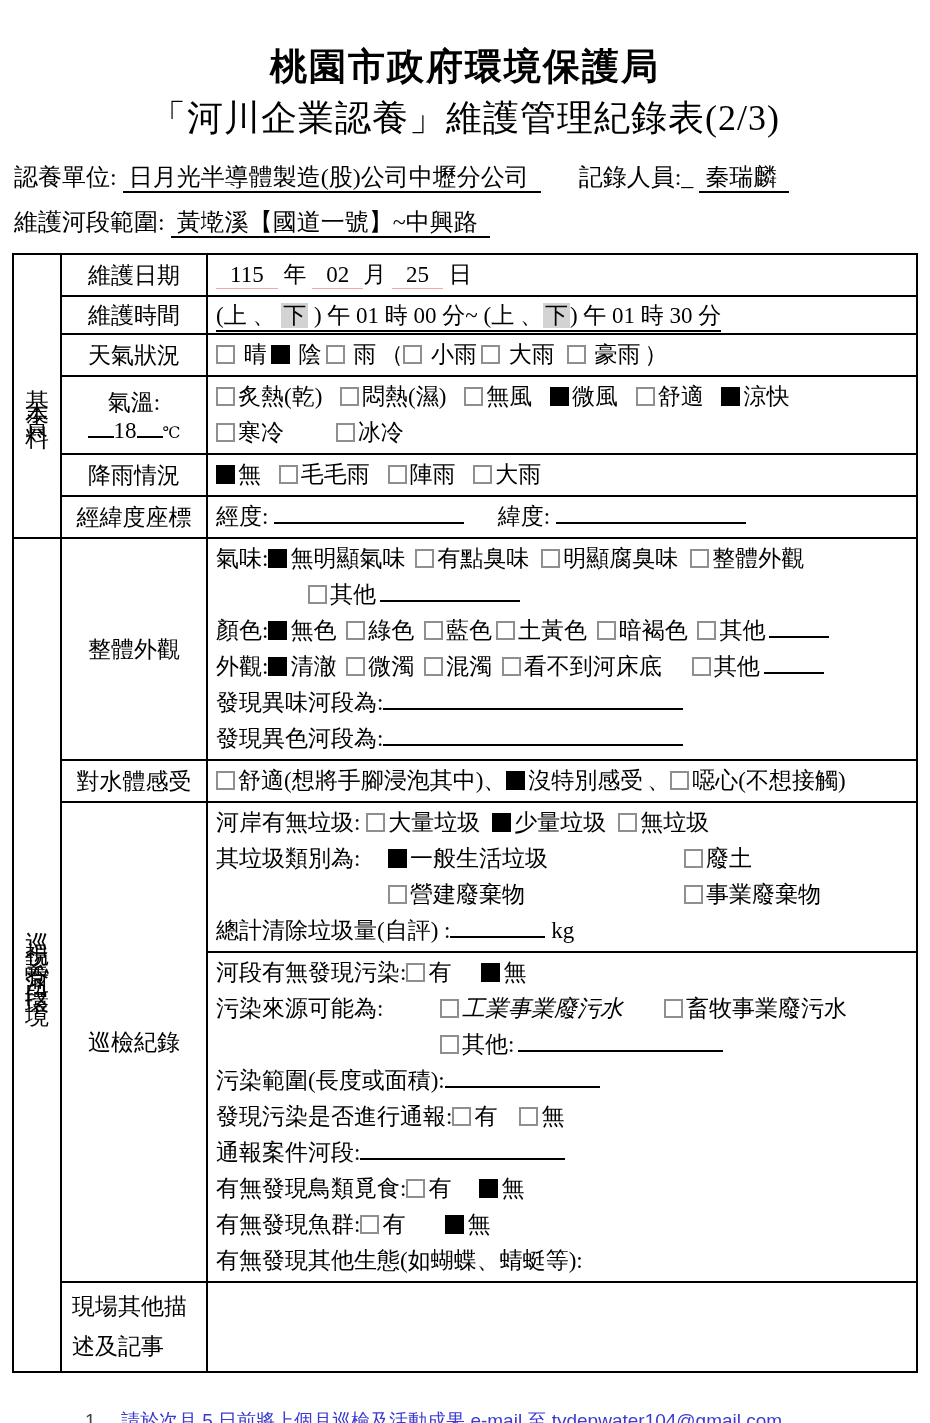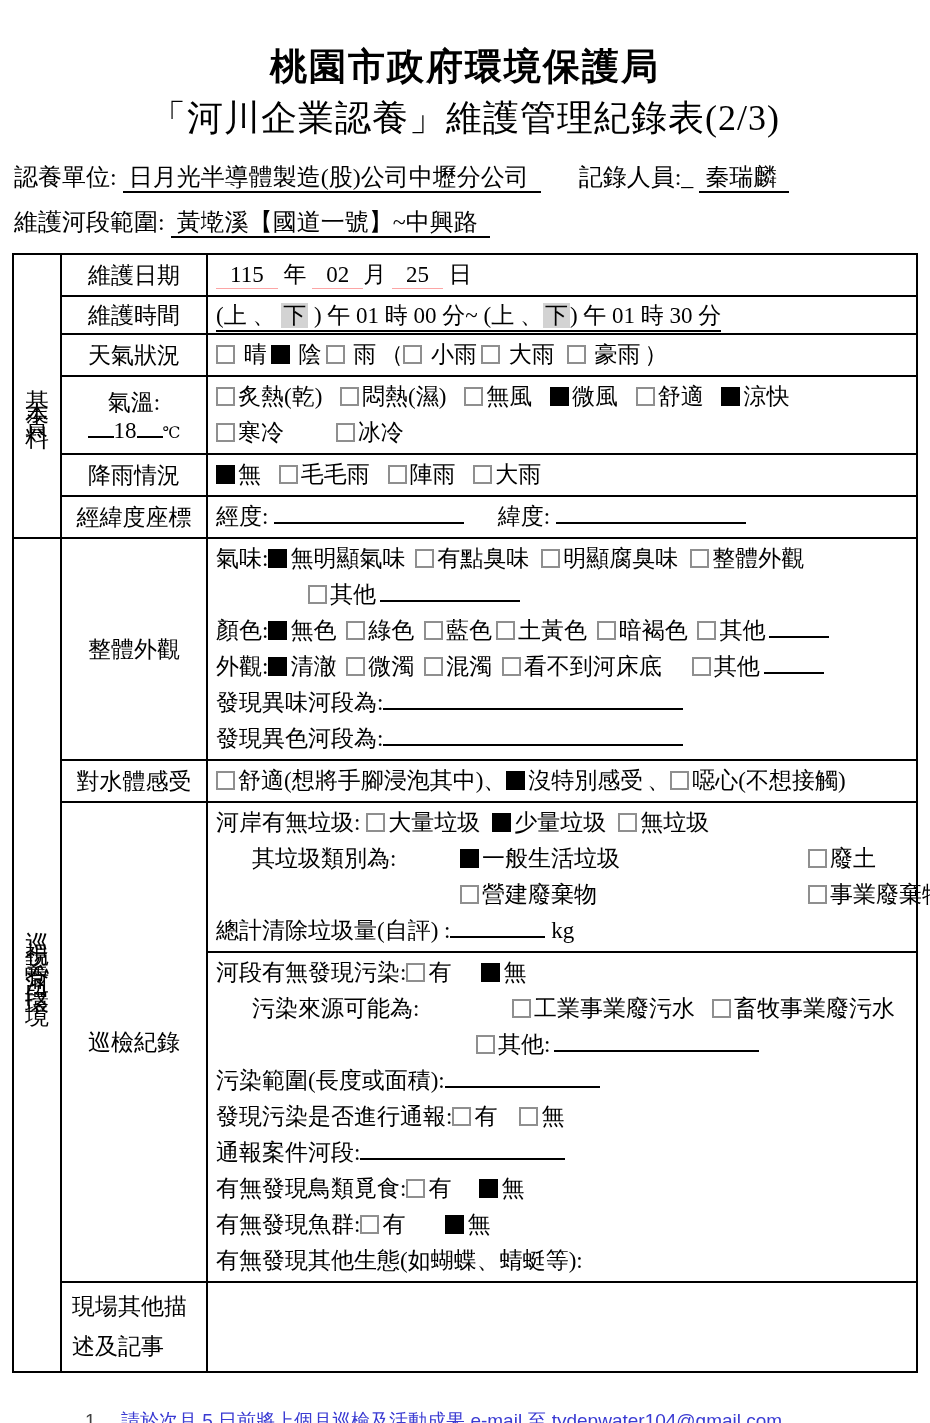--- a/index.html
+++ b/index.html
@@ -57,25 +57,25 @@
   
   .blank { display:inline-block; border-bottom:2px solid #000; height:20px; vertical-align:baseline; }
   .uline { border-bottom:2px solid #000; padding-bottom:2px; }
   .hl { background:#d3d3d3; padding:0 2px; }
 
   .dnum { border-bottom:1px solid #fca5a5; padding:0 14px 1px 14px; }
   .deg { font-size:16px; }
   .tblank { display:inline-block; border-bottom:2px solid #000; width:26px; height:18px; }
 
   
-  .ib { display:inline-block;margin-left:36px; }
+  .ib { display:inline-block; }
   .w-typelabel { width:172px; }
-  .w-typecol   { width:348px; }
+  .w-typecol   { width:296px; }
   .w-srclabel  { width:224px; }
-  .w-srccol    { width:200px; }
+  .w-srccol    { width:224px;font-style:italic; }
 
   .notes-label { padding:4px 6px 4px 10px; font-size:23px; line-height:40px; text-align:left; }
 
   
   .footer {
     margin:30px 0 0 85px;
     font-family:"Liberation Sans","DejaVu Sans",sans-serif;
     font-size:19px; color:#3f3f3f;
   }
   .f-item { line-height:35px; white-space:nowrap; }

